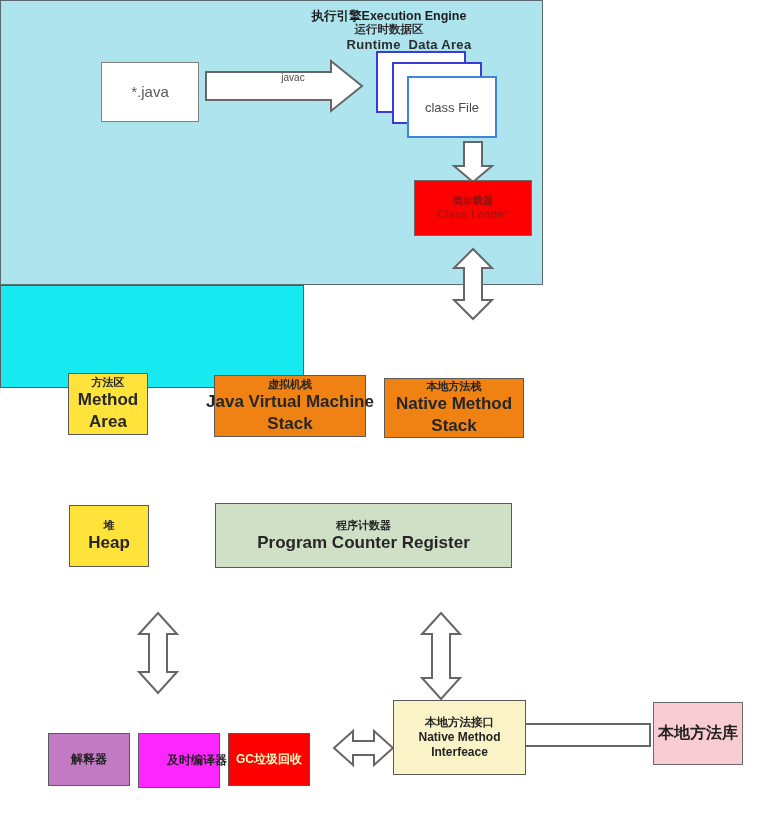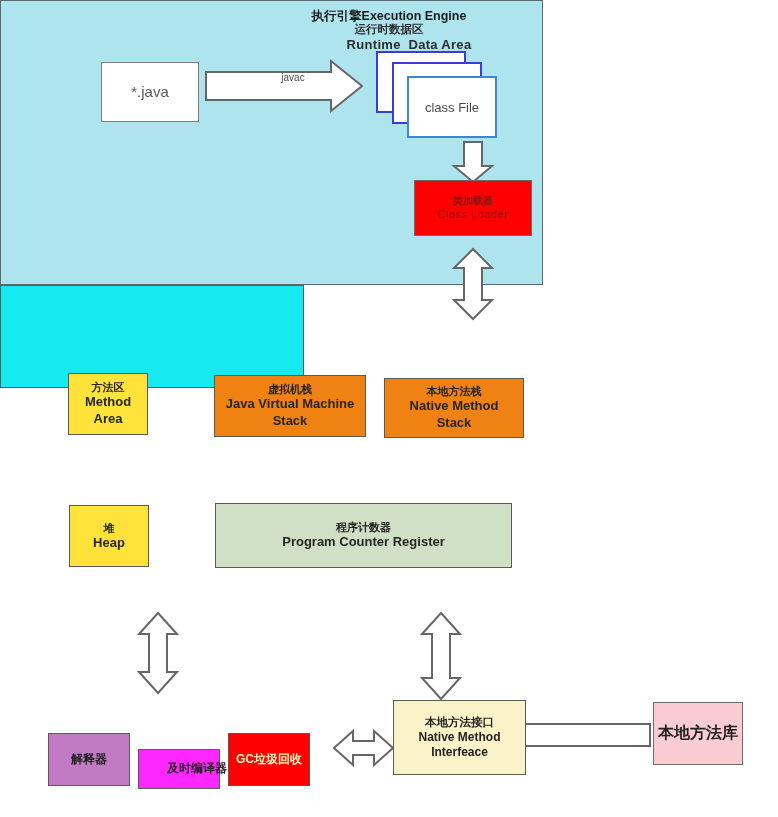--- a/index.html
+++ b/index.html
@@ -22,21 +22,21 @@
     box-sizing: border-box;
     display: flex;
     flex-direction: column;
     align-items: center;
     justify-content: center;
     text-align: center;
     line-height: 1.28;
   }
   .lbl { display: block; white-space: pre; }
   .lbl-cn { font-size: 11px; font-weight: bold; }
-  .lbl-en { font-size: 13px; font-weight: bold; }
+  .lbl-en { font-size: 17px; font-weight: bold; }
 
   
   #java-src {
     left: 101px; top: 62px; width: 98px; height: 60px;
     background: #ffffff;
     border: 1.6px solid #808080;
     font-size: 15px;
     color: #595959;
     font-weight: normal;
   }
@@ -120,21 +120,21 @@
   }
   #exec-title {
     position: absolute; left: 0; right: 0; top: 8px;
     text-align: center; font-size: 12.5px; font-weight: bold; color: #1d1d1d;
   }
   #interpreter {
     left: 48px; top: 733px; width: 82px; height: 53px;
     background: #c27bc2;
   }
   #jit-compiler {
-    left: 138px; top: 749px; width: 82px; height: 40px;
+    left: 138px; top: 733px; width: 82px; height: 55px;
     background: #ff27ff;
     padding-left: 36px;
   }
   #gc-box {
     left: 228px; top: 733px; width: 82px; height: 53px;
     background: #ff0000;
     color: #5a0000;
   }
   #interpreter .lbl-cn, #jit-compiler .lbl-cn { font-size: 12px; color: #232323; }
   #gc-box .lbl-cn { font-size: 12px; color: #fef9c3; line-height: 1.35; padding: 0 24px; }

